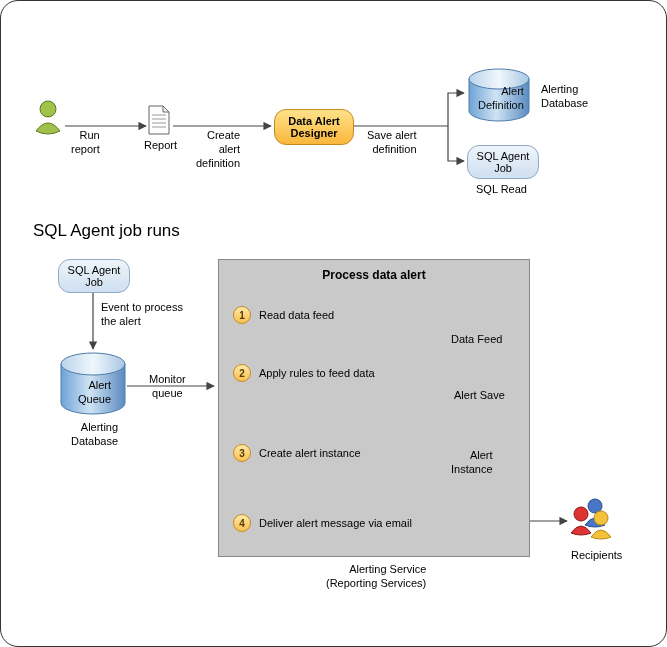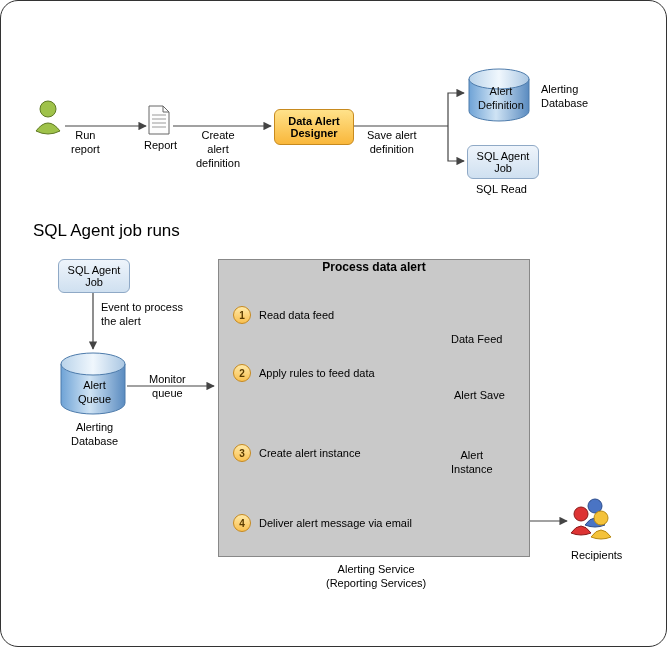--- a/index.html
+++ b/index.html
@@ -1,19 +1,19 @@
 <!DOCTYPE html>
 <html><head>
 <meta charset="utf-8">
 <style>
   html,body{margin:0;padding:0;background:#fff;font-family:Verdana,Geneva,sans-serif;font-size:11px;color:#000}
   .frame{position:relative;box-sizing:border-box;width:667px;height:647px;border:1px solid #333;border-radius:18px;margin:0;background:#fff}
   .abs{position:absolute}
-  .lbl{font-size:11px;line-height:1.25;text-align:center;white-space:pre}
-  .box{border:1px solid #7a7a7a;border-radius:6px;display:flex;align-items:center;justify-content:center;text-align:center;font-size:11px;background:linear-gradient(#fff,#e9e9ef)}
+  .lbl{font-size:11px;line-height:1.25;text-align:right;white-space:pre}
+  .box{border:1px solid #7a7a7a;border-radius:12px;display:flex;align-items:center;justify-content:center;text-align:center;font-size:11px;background:linear-gradient(#fff,#e9e9ef)}
   .box.orange{background:linear-gradient(#ffe28a,#f9b73b);border-color:#c78a1f;font-weight:bold}
   .box.blue{background:linear-gradient(#eef4fb,#cfe0f0);border-color:#8fa9c6}
   .panel{background:#c9c9c9;border:1px solid #888}
   .panelTitle{font-weight:bold;text-align:center;font-size:12px}
   .stepCircle{width:16px;height:16px;border:1px solid #c78a1f;border-radius:50%;background:linear-gradient(#ffe9a8,#f9c050);display:flex;align-items:center;justify-content:center;font-size:10px;font-weight:bold;color:#5a3b00}
   .stepRow{display:flex;align-items:center;gap:8px}
   .sectionLabel{font-size:17px}
   svg{position:absolute;left:0;top:0}
 </style>
 </head>
@@ -149,21 +149,21 @@
   <div class="abs lbl" style="left:100px;top:300px;text-align:left">Event to process
 the alert</div>
   <div class="abs lbl" style="left:77px;top:378px">Alert
 Queue</div>
   <div class="abs lbl" style="left:70px;top:420px">Alerting
 Database</div>
   <div class="abs lbl" style="left:148px;top:372px;text-align:center">Monitor
 queue</div>
 
   <div class="abs panel" style="left:217px;top:258px;width:310px;height:296px">
-    <div class="panelTitle" style="">Process data alert</div>
+    <div class="panelTitle" style="margin-top:8px">Process data alert</div>
 
     <div class="abs stepRow" style="left:14px;top:46px">
       <div class="stepCircle">1</div>
       <div>Read data feed</div>
     </div>
     <div class="abs stepRow" style="left:14px;top:104px">
       <div class="stepCircle">2</div>
       <div>Apply rules to feed data</div>
     </div>
     <div class="abs stepRow" style="left:14px;top:184px">

